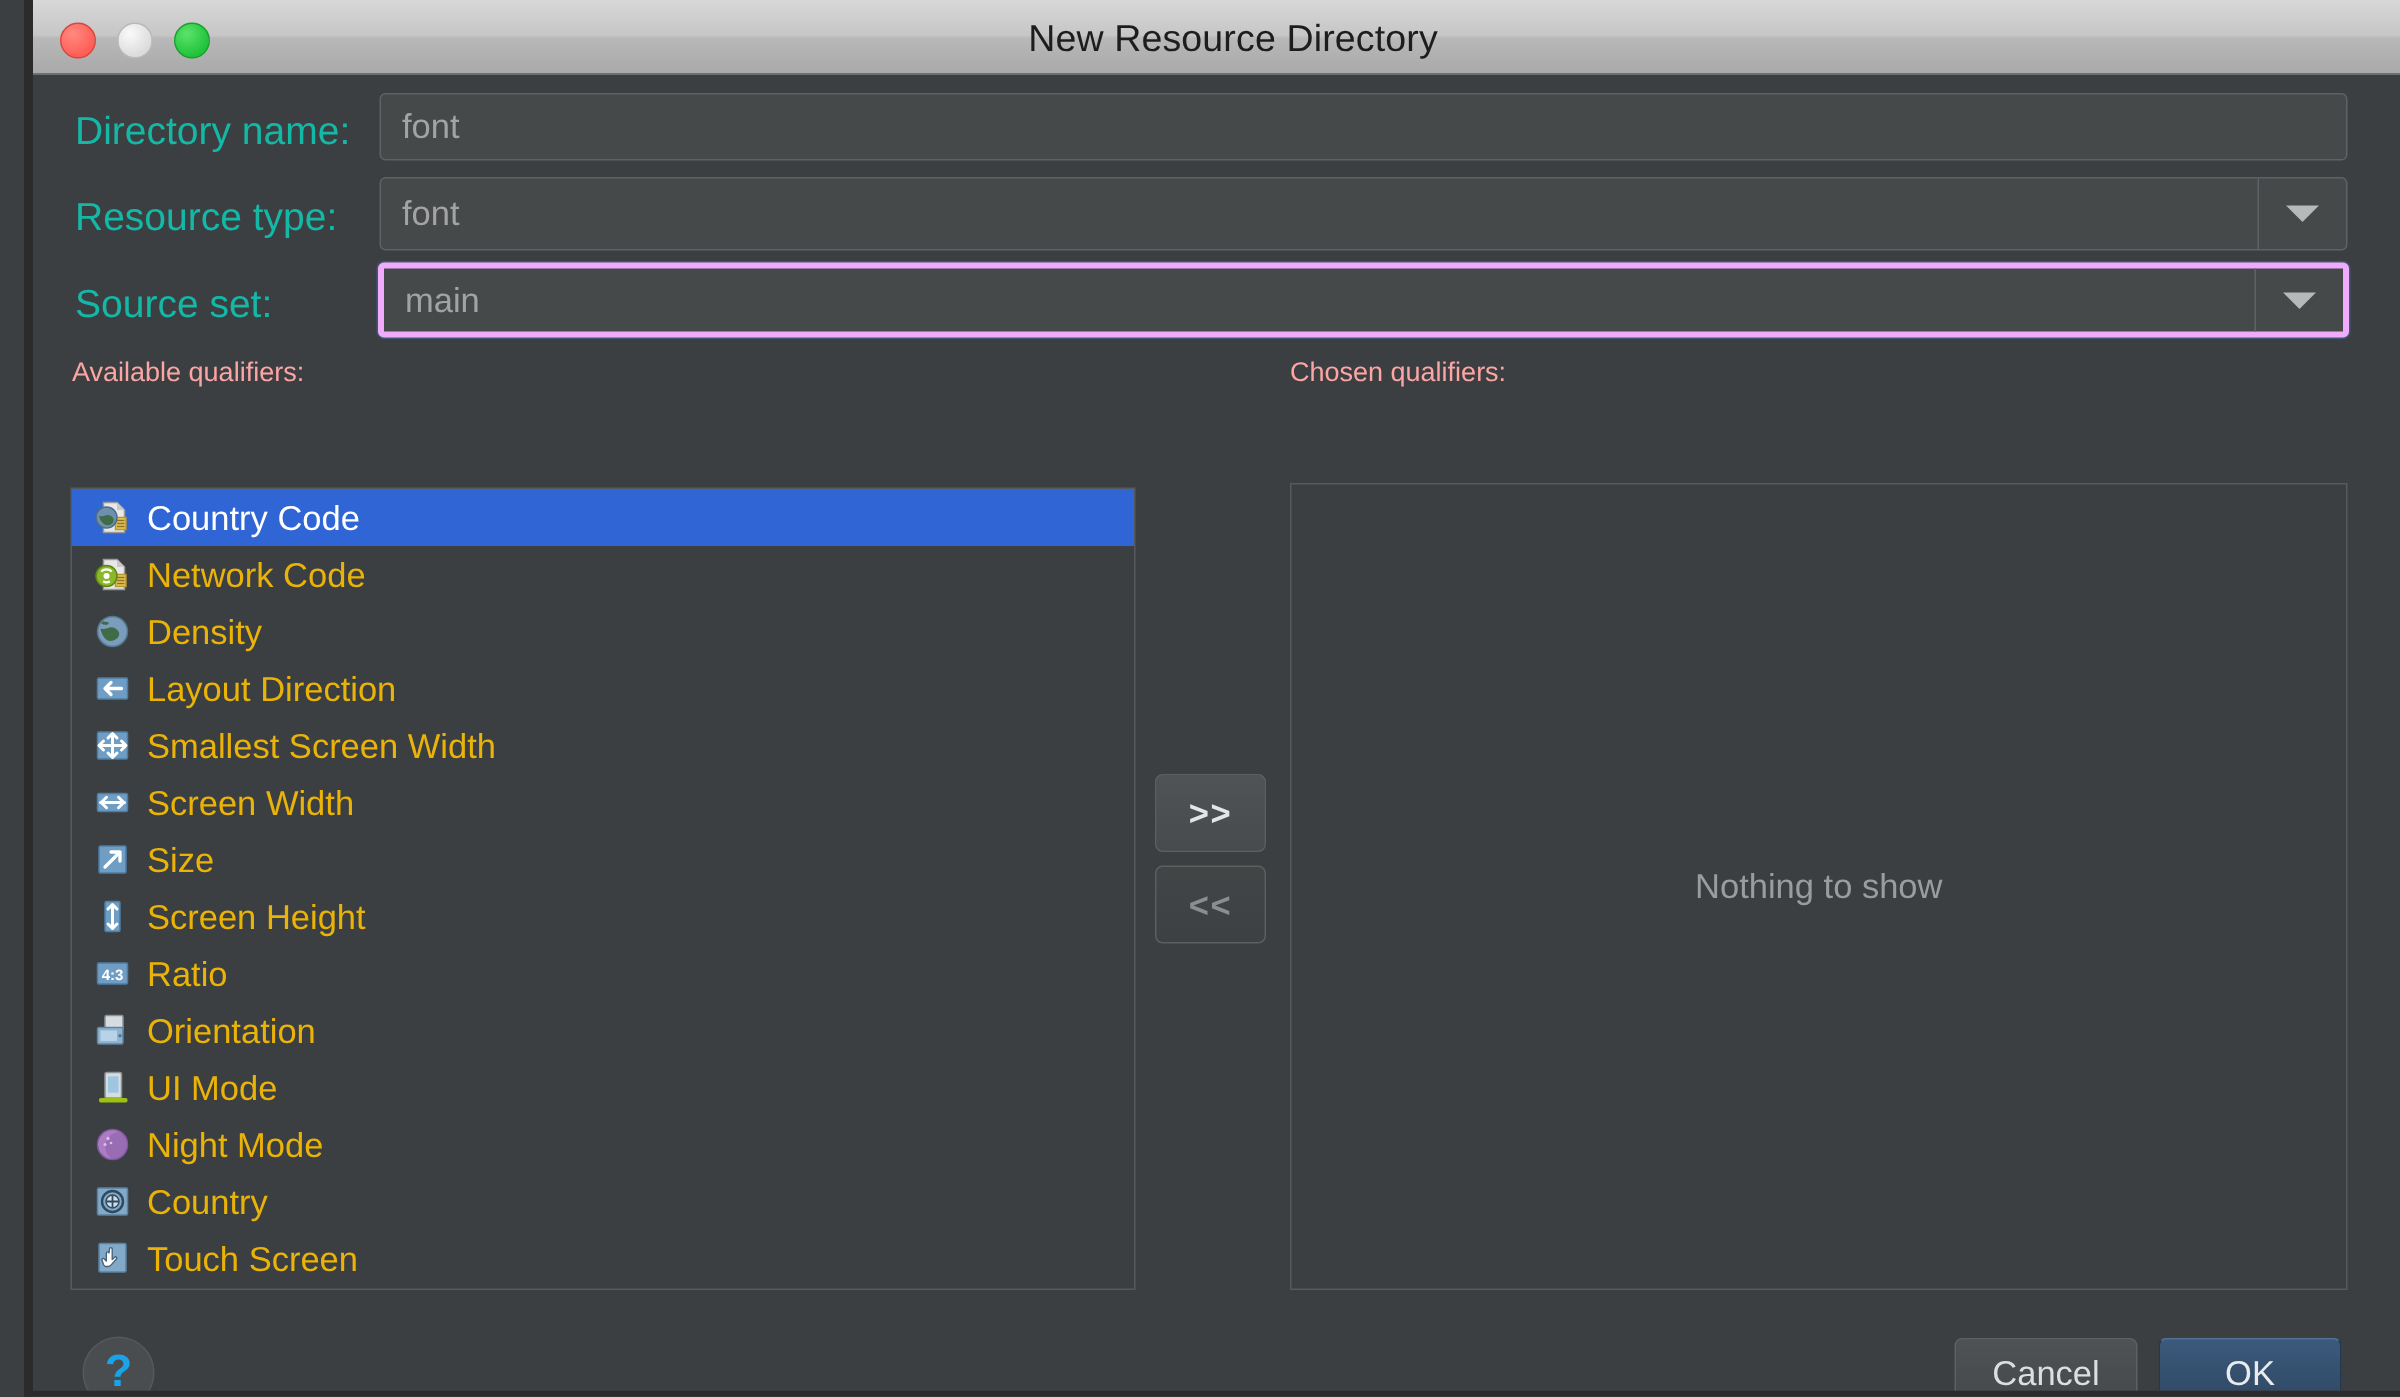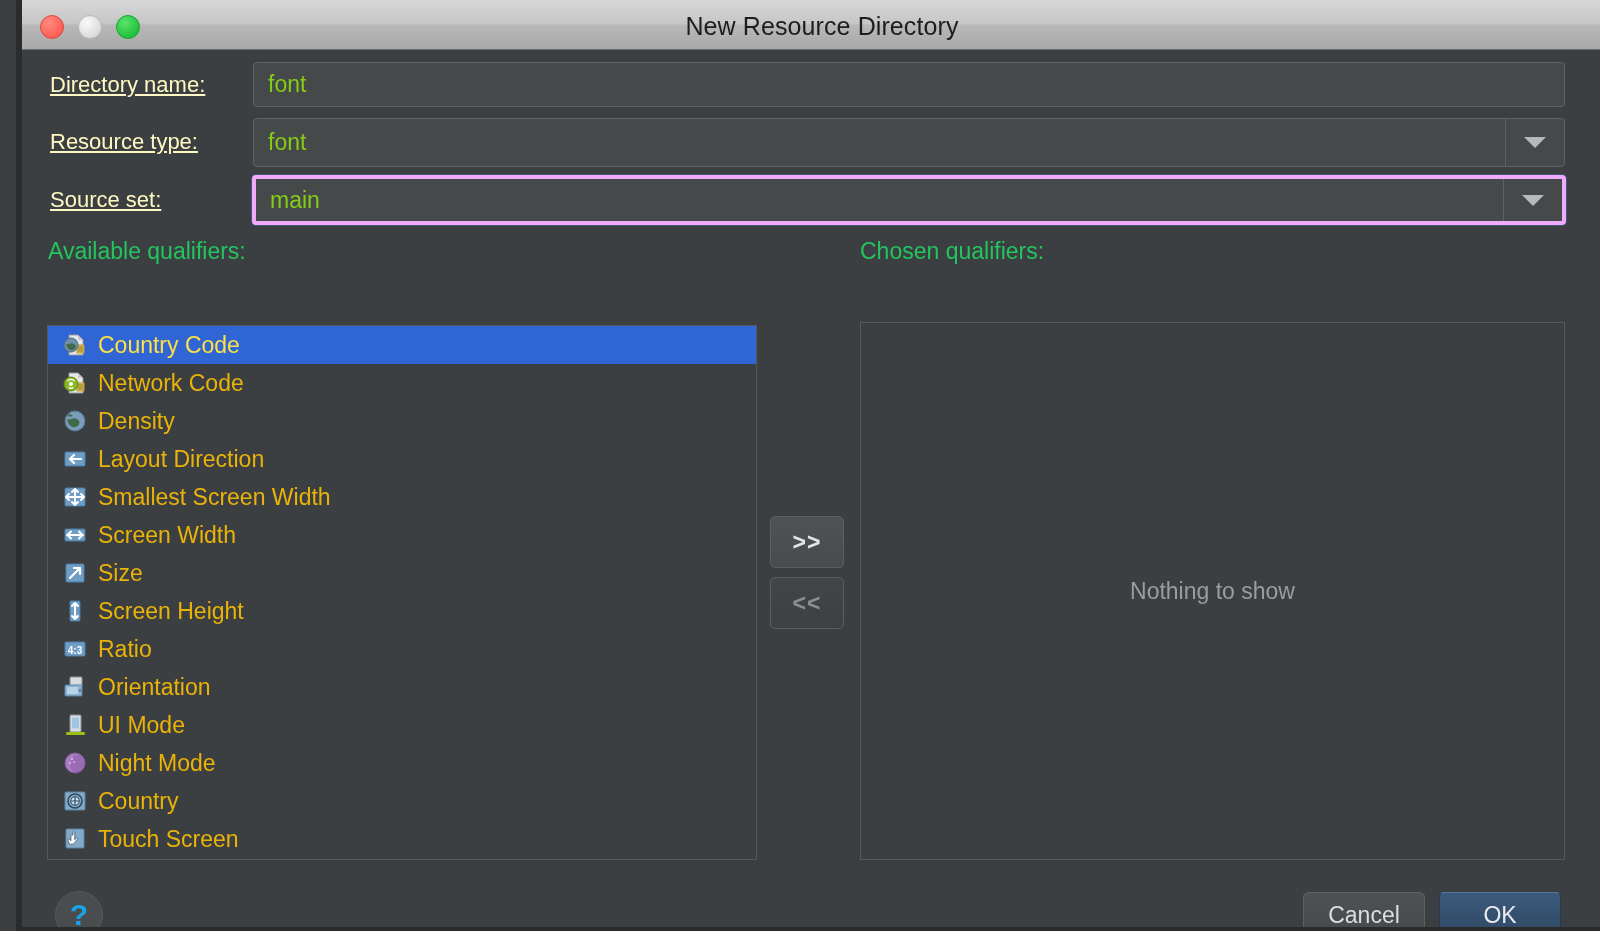--- a/index.html
+++ b/index.html
@@ -55,31 +55,30 @@
   #content {
     position: absolute;
     left: 0; top: 50px;
     width: 1600px; height: 881px;
     background: #3c3f41;
   }
 
   
   .form-label {
     position: absolute;
-    font-size: 22px;
-    color: #fef9c3;
-    text-decoration: underline;
+    font-size: 26px;
+    color: #14b8a6;
   }
   .field {
     position: absolute;
     box-sizing: border-box;
     background: #45494a;
     border: 1px solid #5e6264;
     border-radius: 4px;
-    color: #84cc16;
+    color: #a3a3a3;
     font-size: 23px;
     display: flex;
     align-items: center;
     padding-left: 14px;
   }
   .field.focused {
     border: 4px solid #f0abfc;
     box-shadow: 0 0 0 1px rgba(74,136,212,.35);
   }
   .combo-arrow {
@@ -95,22 +94,22 @@
     display: block;
     width: 0; height: 0;
     border-left: 11px solid transparent;
     border-right: 11px solid transparent;
     border-top: 11px solid #b6b8b9;
   }
 
   
   .caption {
     position: absolute;
-    font-size: 23px;
-    color: #22c55e;
+    font-size: 18px;
+    color: #fca5a5;
   }
 
   
   .panel {
     position: absolute;
     box-sizing: border-box;
     background: #3c3f41;
     border: 1px solid #565a5c;
   }
   #avail-panel { left: 25px; top: 275px; width: 710px; height: 535px; overflow: hidden; }
@@ -131,21 +130,21 @@
     height: 38px;
     display: flex;
     align-items: center;
     padding-left: 14px;
     font-size: 23px;
     color: #eab308;
     box-sizing: border-box;
   }
   .row.selected {
     background: #2f65d4;
-    color: #fde047;
+    color: #ffffff;
   }
   .row .ico {
     width: 26px; height: 26px;
     margin-right: 10px;
     flex: 0 0 26px;
     position: relative;
   }
   .row .lbl { white-space: nowrap; }
 
   

